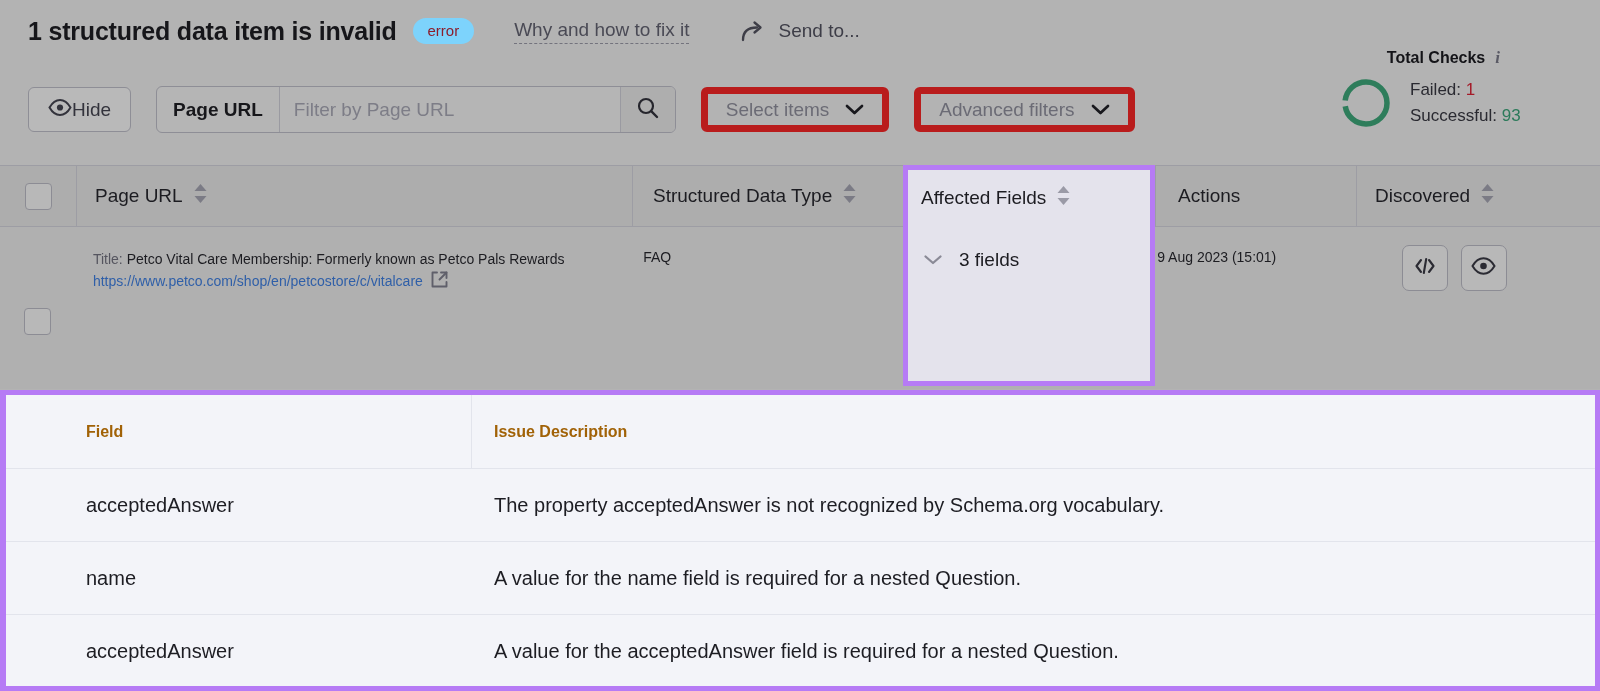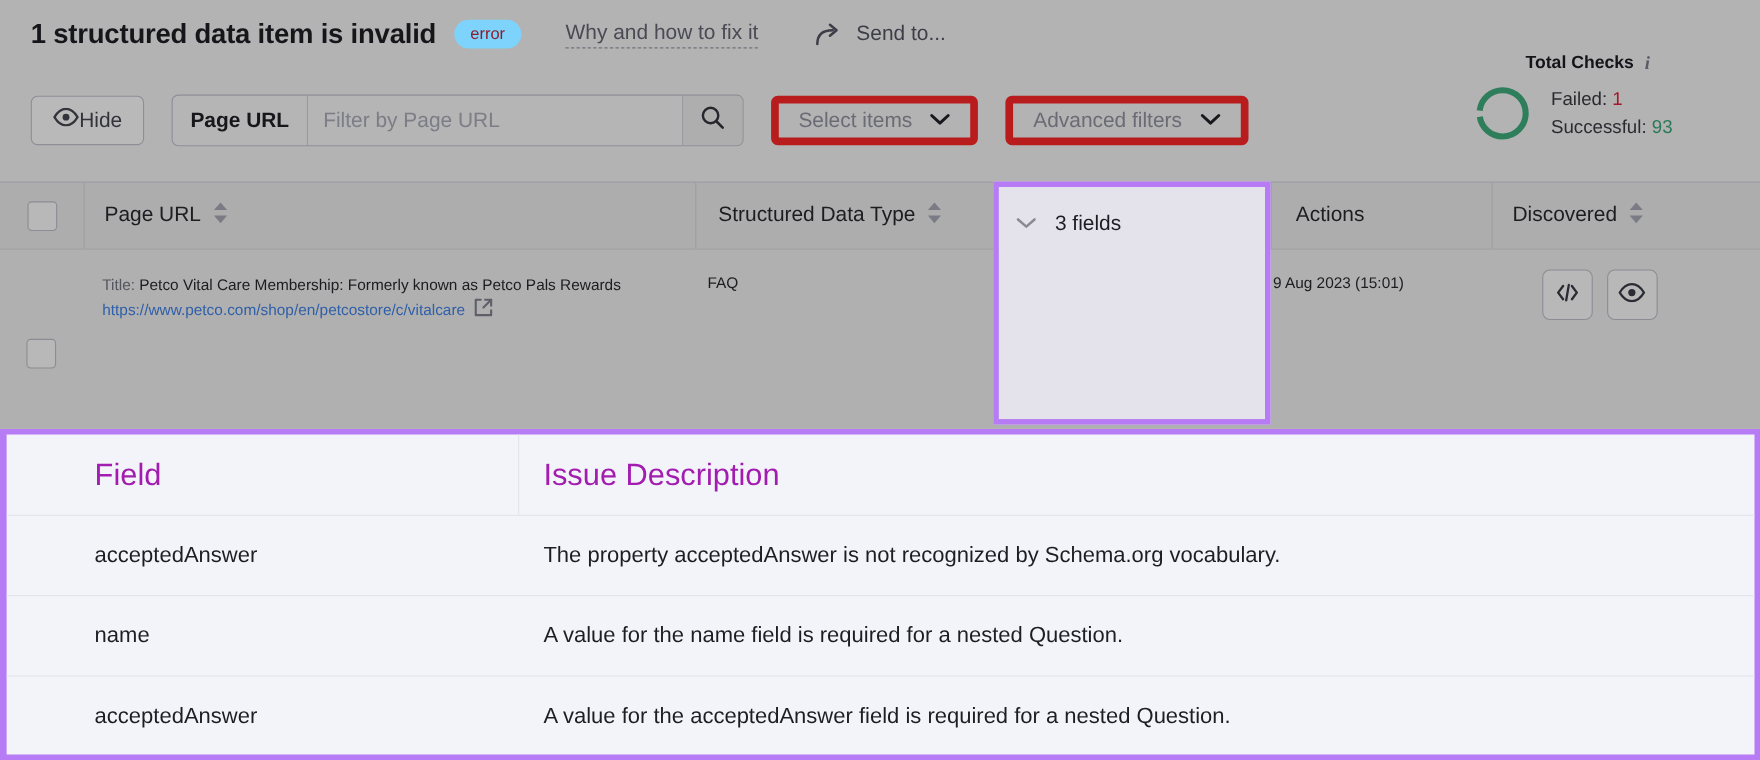--- a/index.html
+++ b/index.html
@@ -323,21 +323,21 @@
     z-index: 2;
   }
   .drow {
     display: flex;
     align-items: center;
     height: 72px;
     border-bottom: 1px solid #e2e4ec;
   }
   .drow:last-child { border-bottom: 0; }
   .dhead { height: 73px; }
-  .dhead .dcell { font-weight: normal; font-size: 28px; color: #a21caf; }
+  .dhead .dcell { font-weight: bold; font-size: 16px; color: #a16207; }
   .dcell-field {
     width: 466px;
     padding-left: 80px;
     box-sizing: border-box;
     font-size: 20px;
     color: #1d1d23;
   }
   .dcell-desc {
     flex: 1;
     padding-left: 22px;
@@ -511,20 +511,29 @@
               <circle cx="12.5" cy="9" r="3.3" fill="#2b2b33"></circle>
             </svg>
           </span>
         </div>
       </div>
     </div>
   </div>
 
   <div class="hl-col"></div>
   <div class="hl-col-inner">
+    <div class="hl-col-header">
+      <span>Affected Fields</span>
+      <span class="sort-icon">
+        <svg width="15" height="21" viewBox="0 0 15 21">
+          <path d="M7.5 1 L13.5 8 L1.5 8 Z" fill="#9a9aa6"></path>
+          <path d="M7.5 20 L13.5 13 L1.5 13 Z" fill="#9a9aa6"></path>
+        </svg>
+      </span>
+    </div>
     <div class="hl-col-body">
       <div class="fields-toggle">
         <span>
           <svg width="20" height="13" viewBox="0 0 20 13">
             <path d="M2.5 3.5 L10 10 L17.5 3.5" fill="none" stroke="#8a8a96" stroke-width="2.3" stroke-linecap="round" stroke-linejoin="round"></path>
           </svg>
         </span>
         <span>3 fields</span>
       </div>
     </div>

